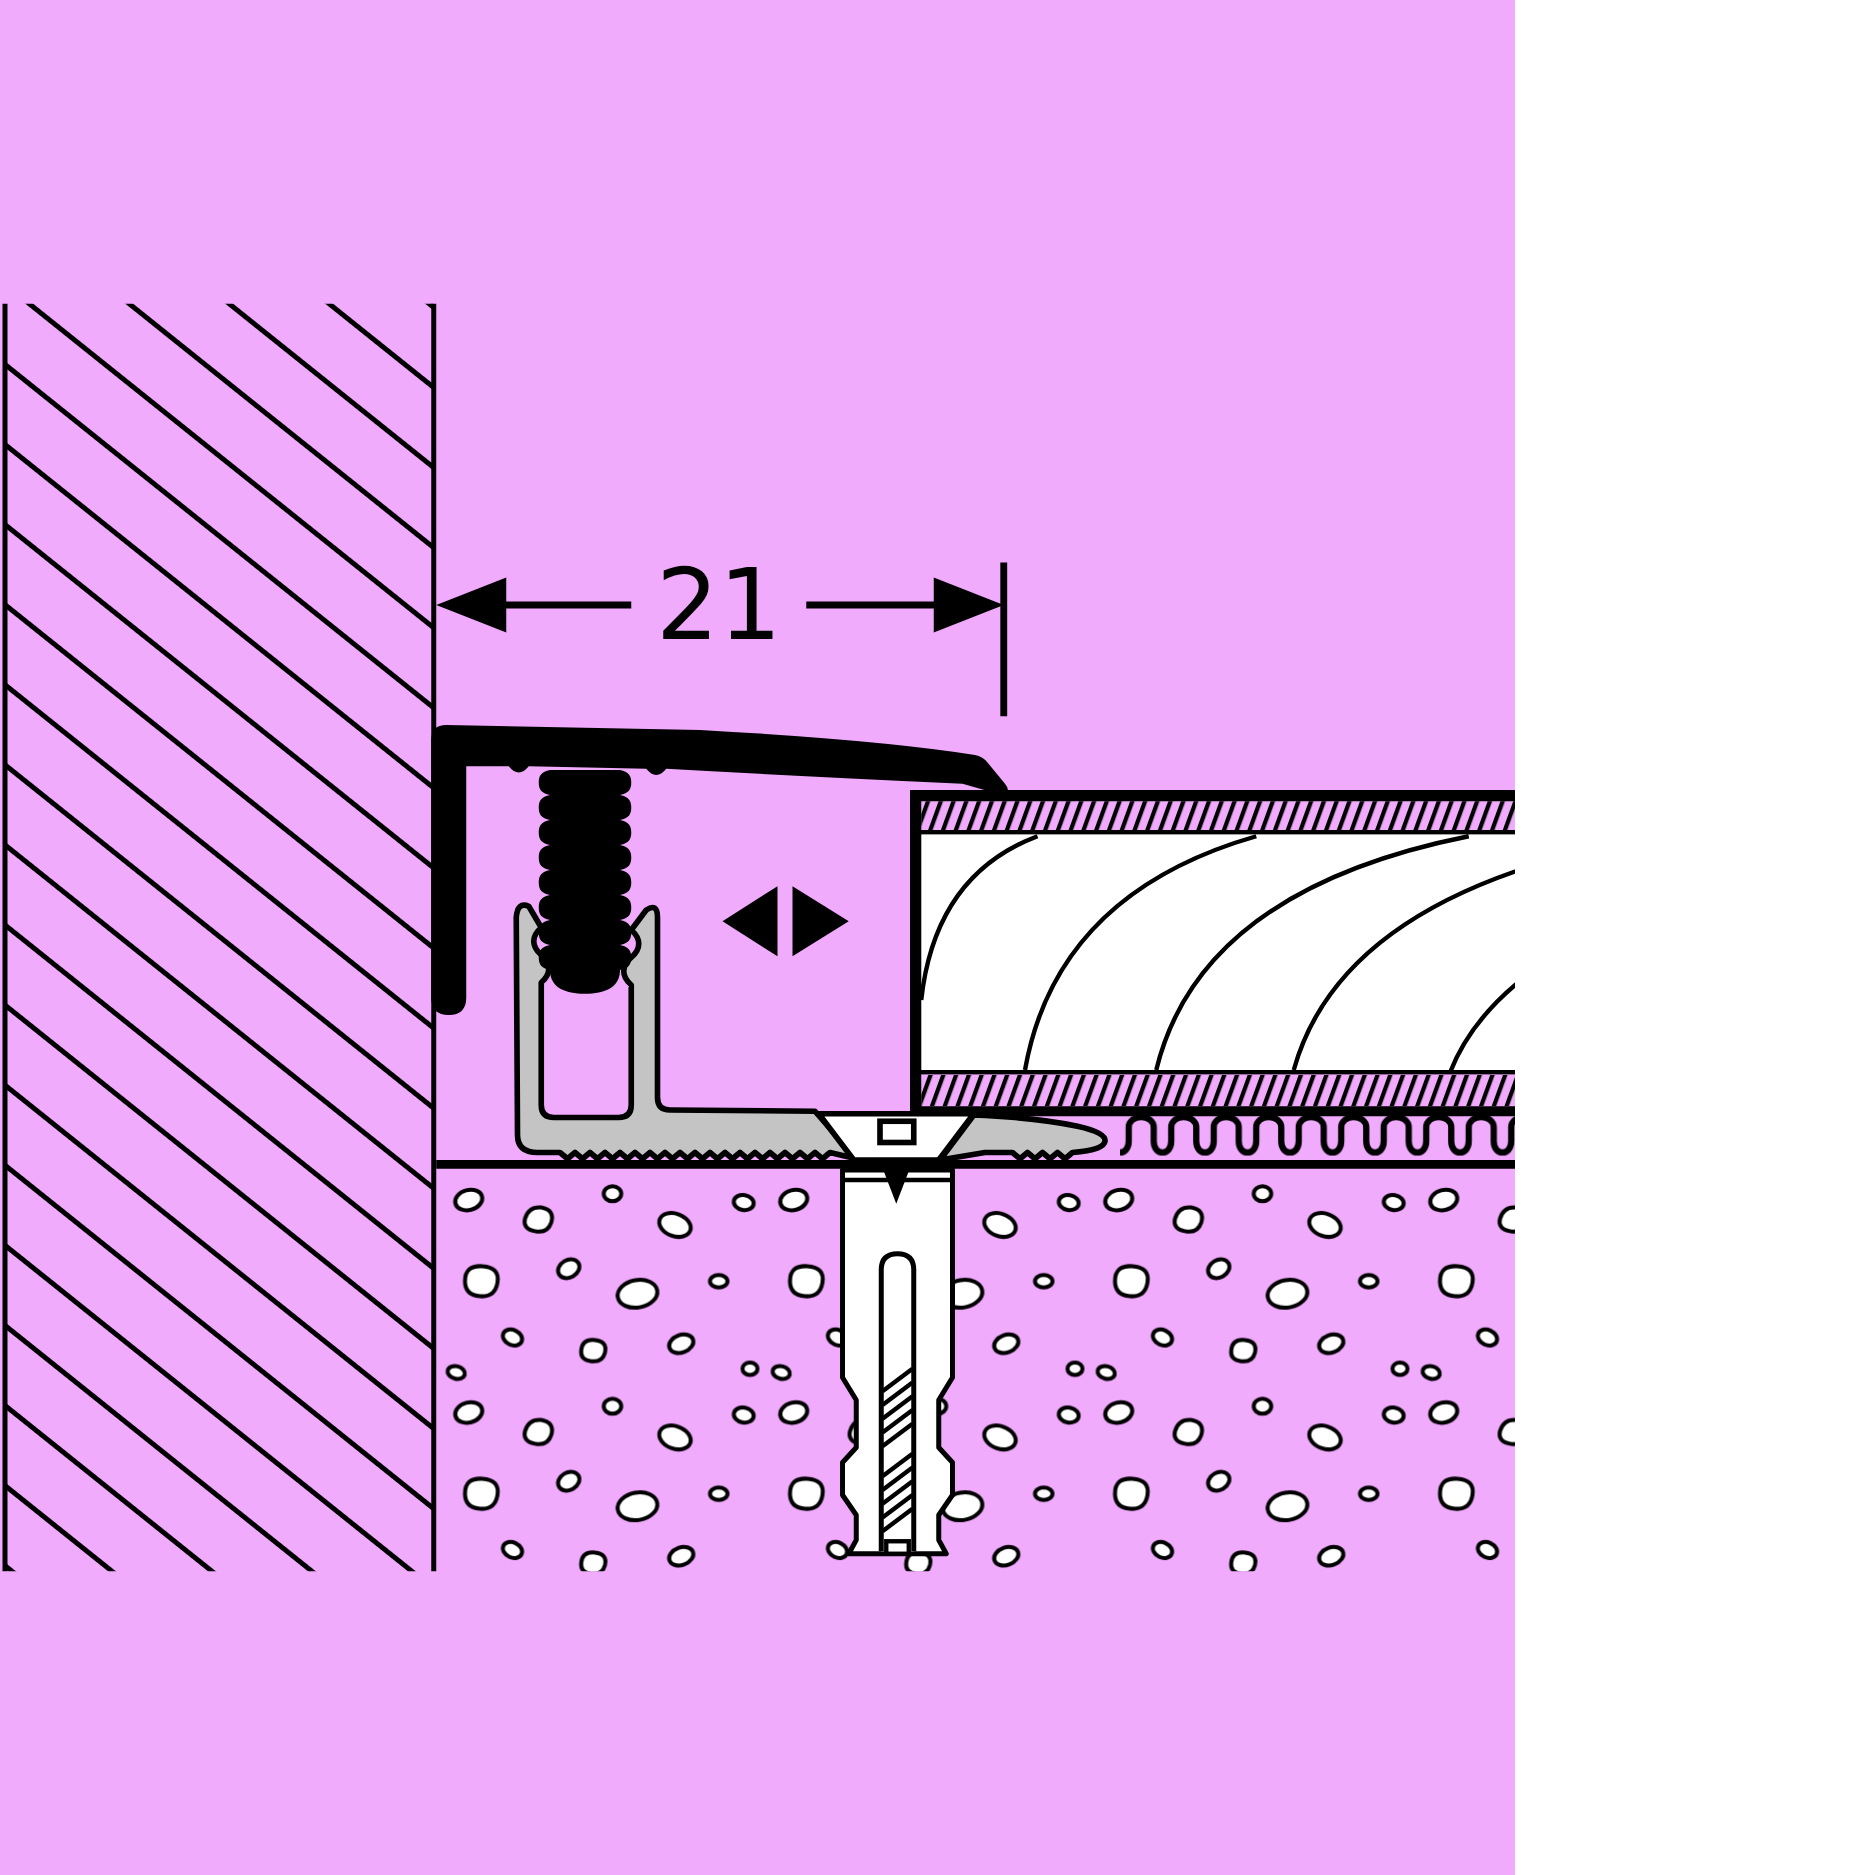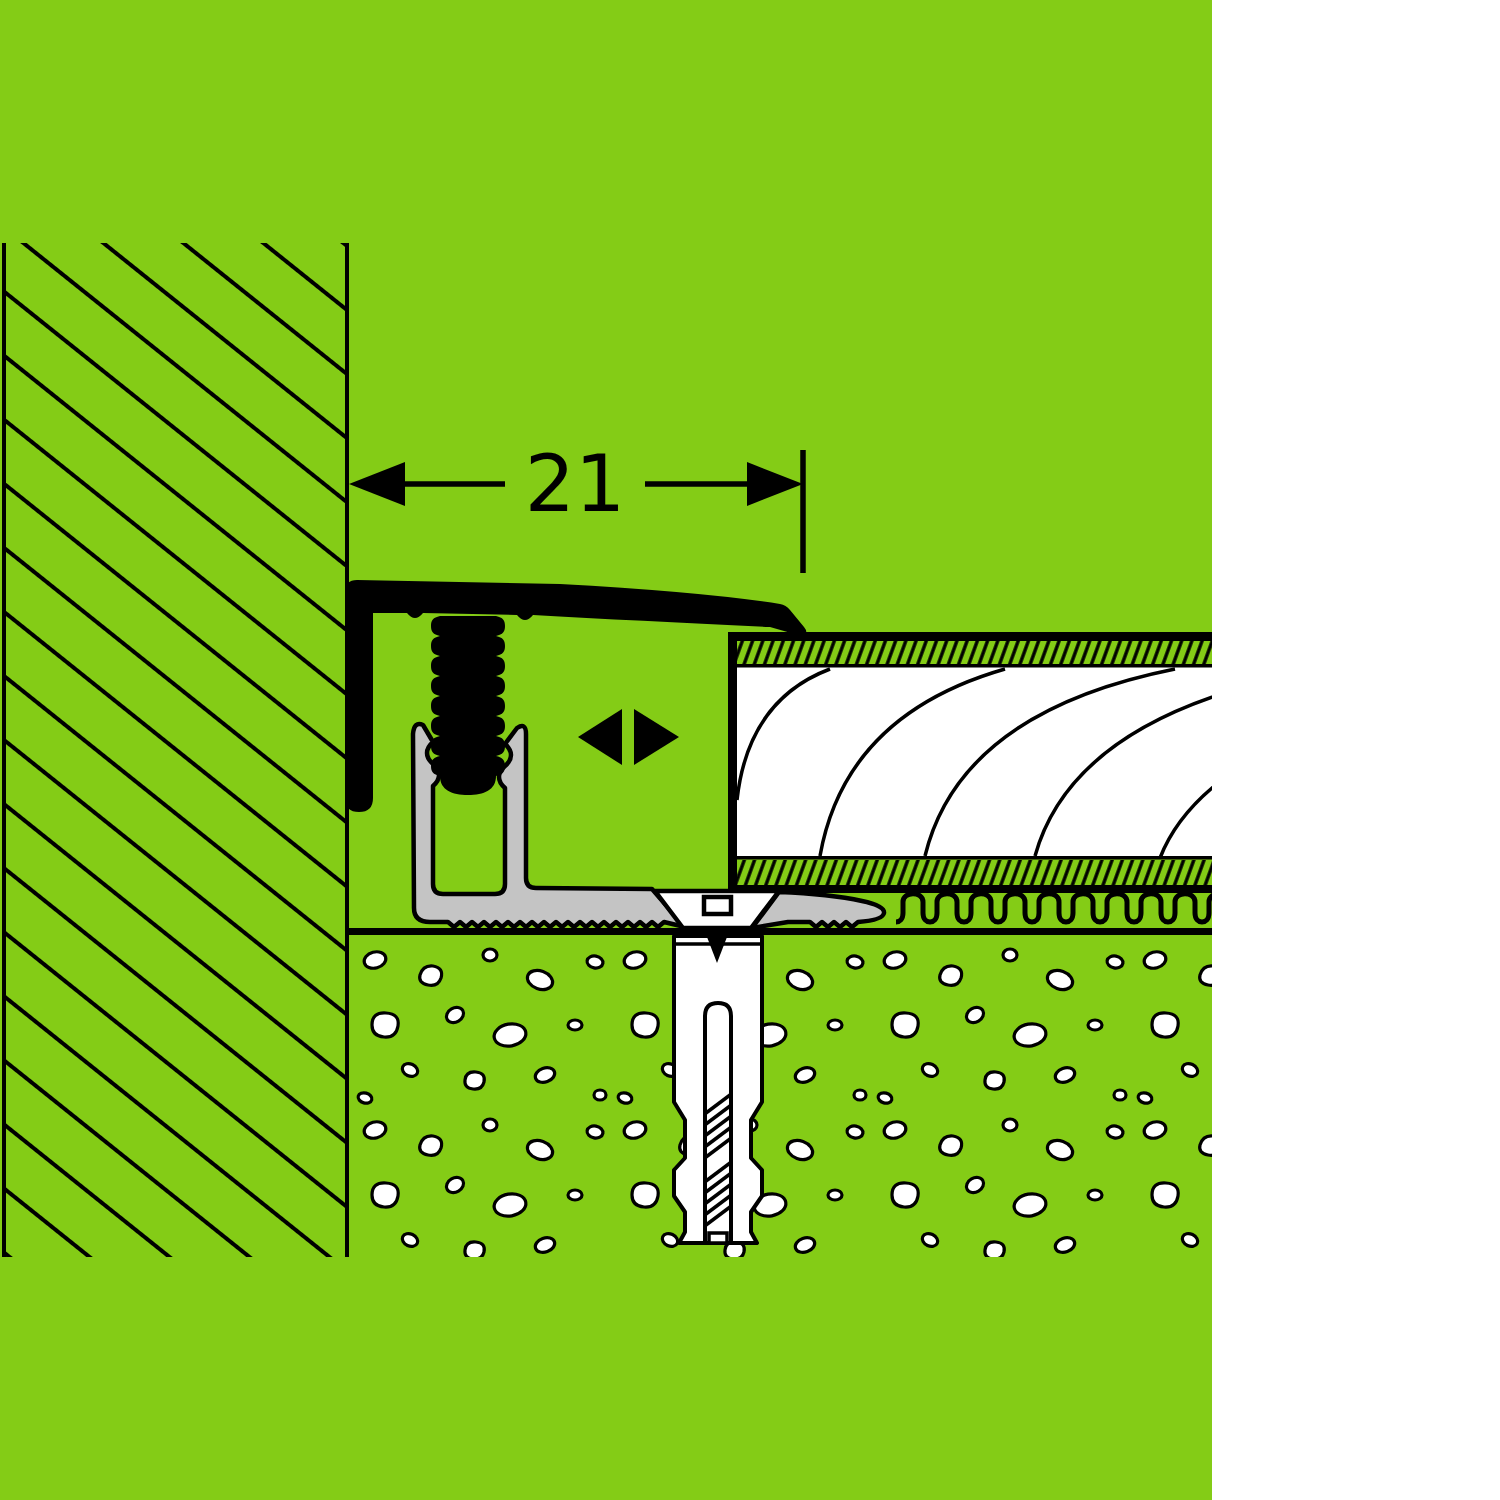--- a/index.html
+++ b/index.html
@@ -1,16 +1,16 @@
 <!DOCTYPE html>
 <html><head>
 <meta charset="utf-8">
 <style>
   html,body{margin:0;padding:0;background:#ffffff;}
-  .stage{position:relative;width:1212px;height:1500px;background:#84cc16;overflow:hidden;
+  .stage{position:relative;width:1212px;height:1500px;background:#f0abfc;overflow:hidden;
          font-family:"DejaVu Sans","Liberation Sans",sans-serif;}
   svg{display:block;}
   .dim-text{font-family:"DejaVu Sans","Liberation Sans",sans-serif;font-size:79px;fill:#000;}
 </style>
 </head>
 <body>
 
 <div class="stage">
 <svg width="1500" height="1500" viewBox="0 0 1500 1500">
   <defs>

